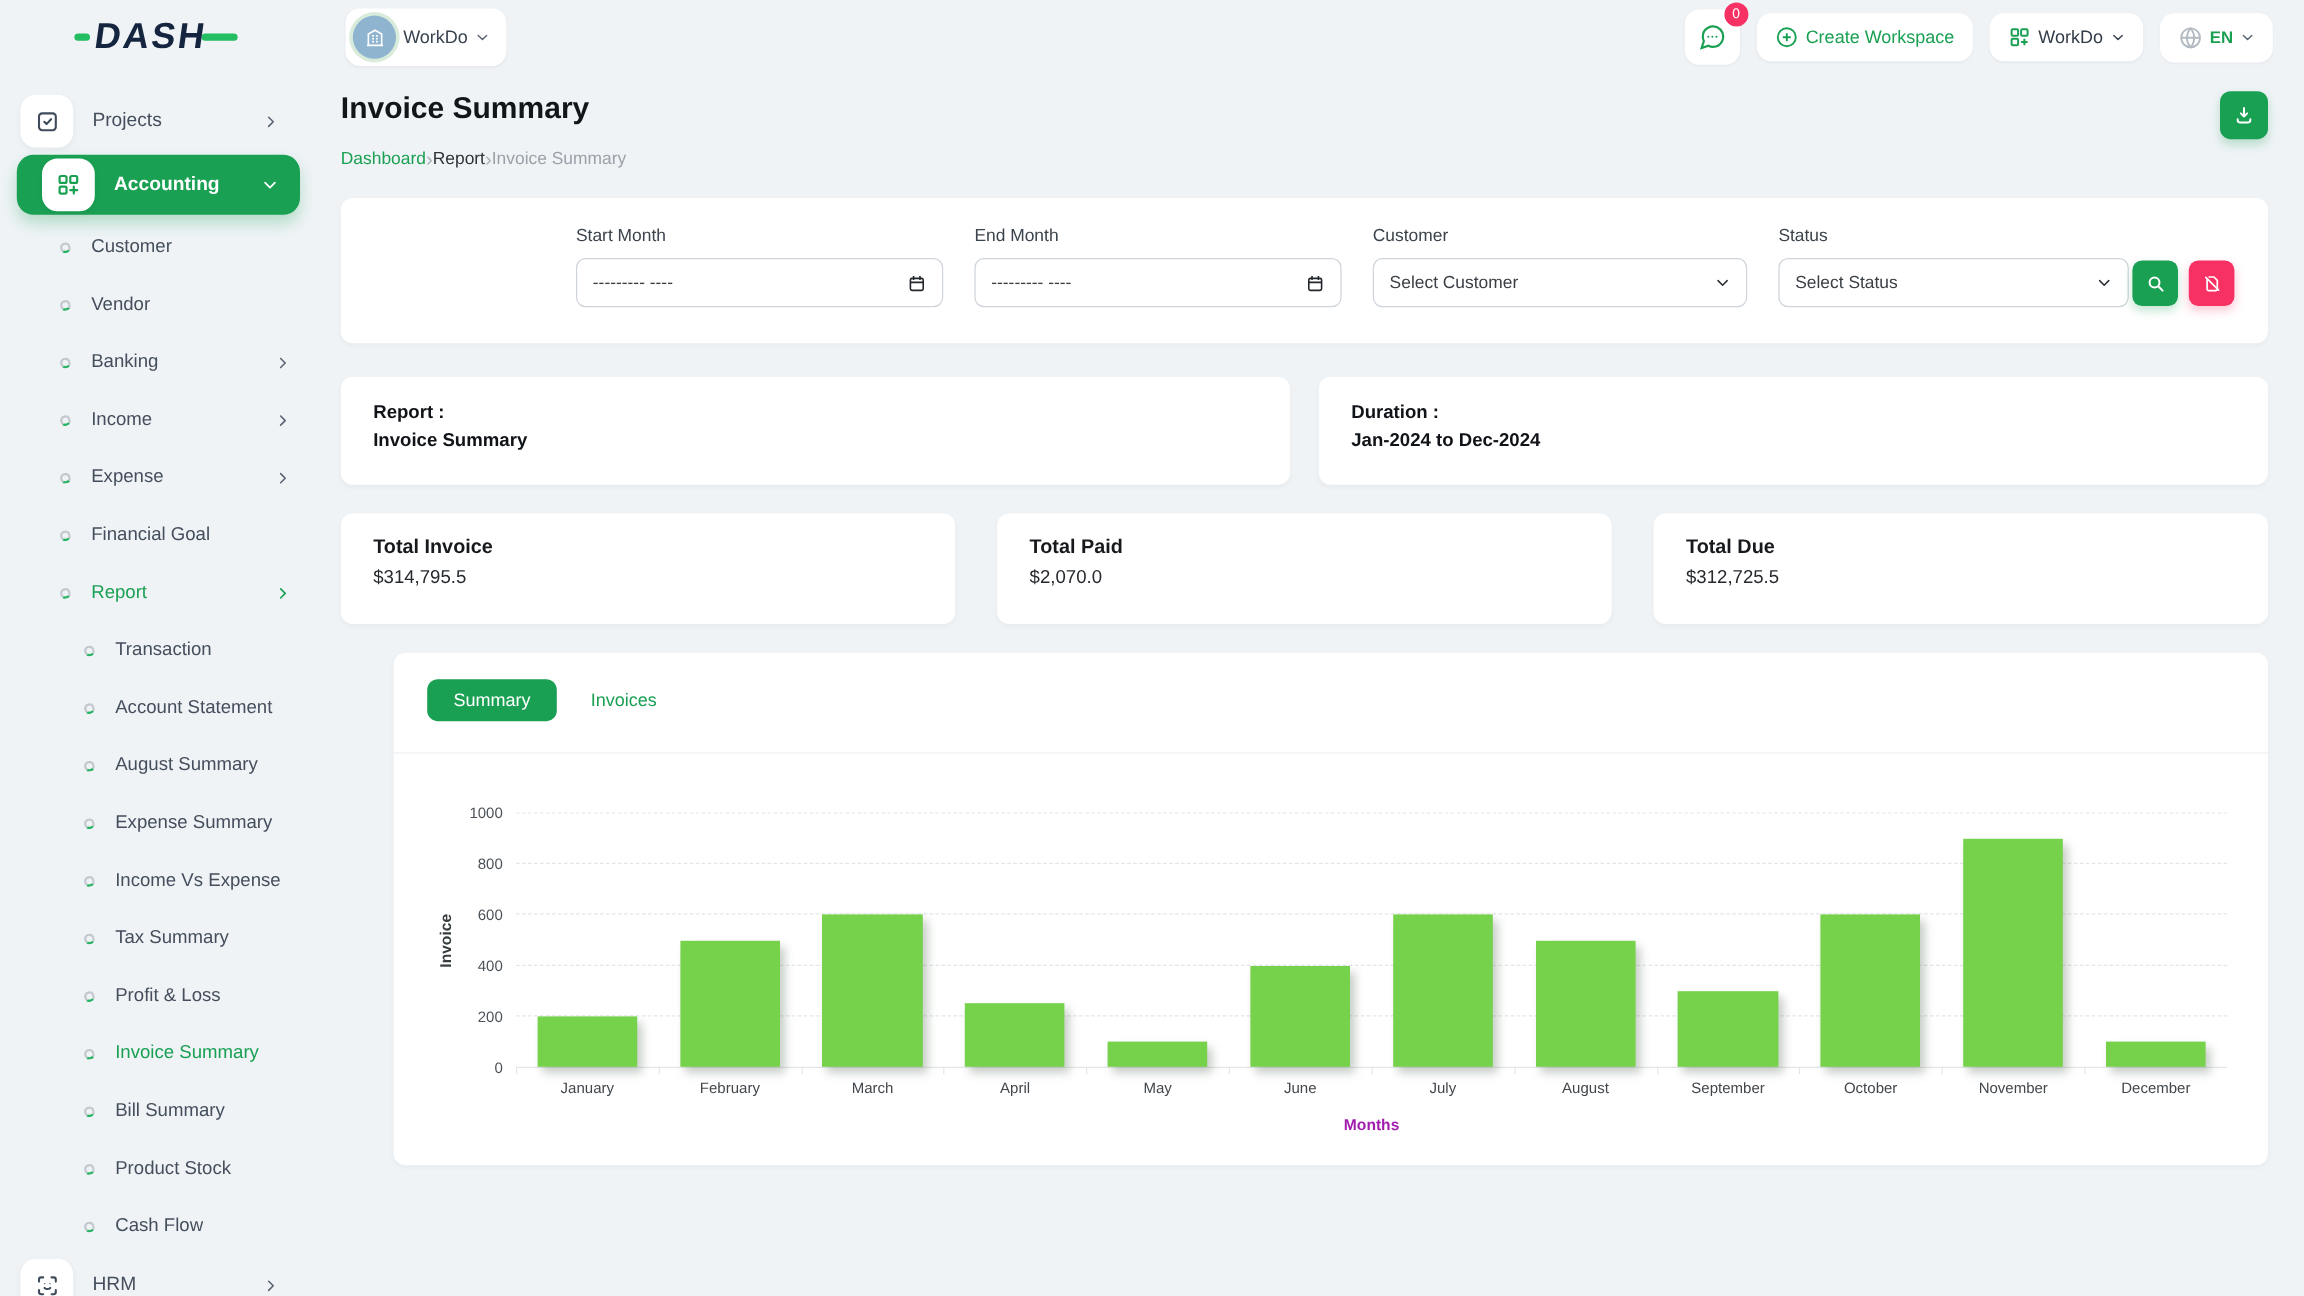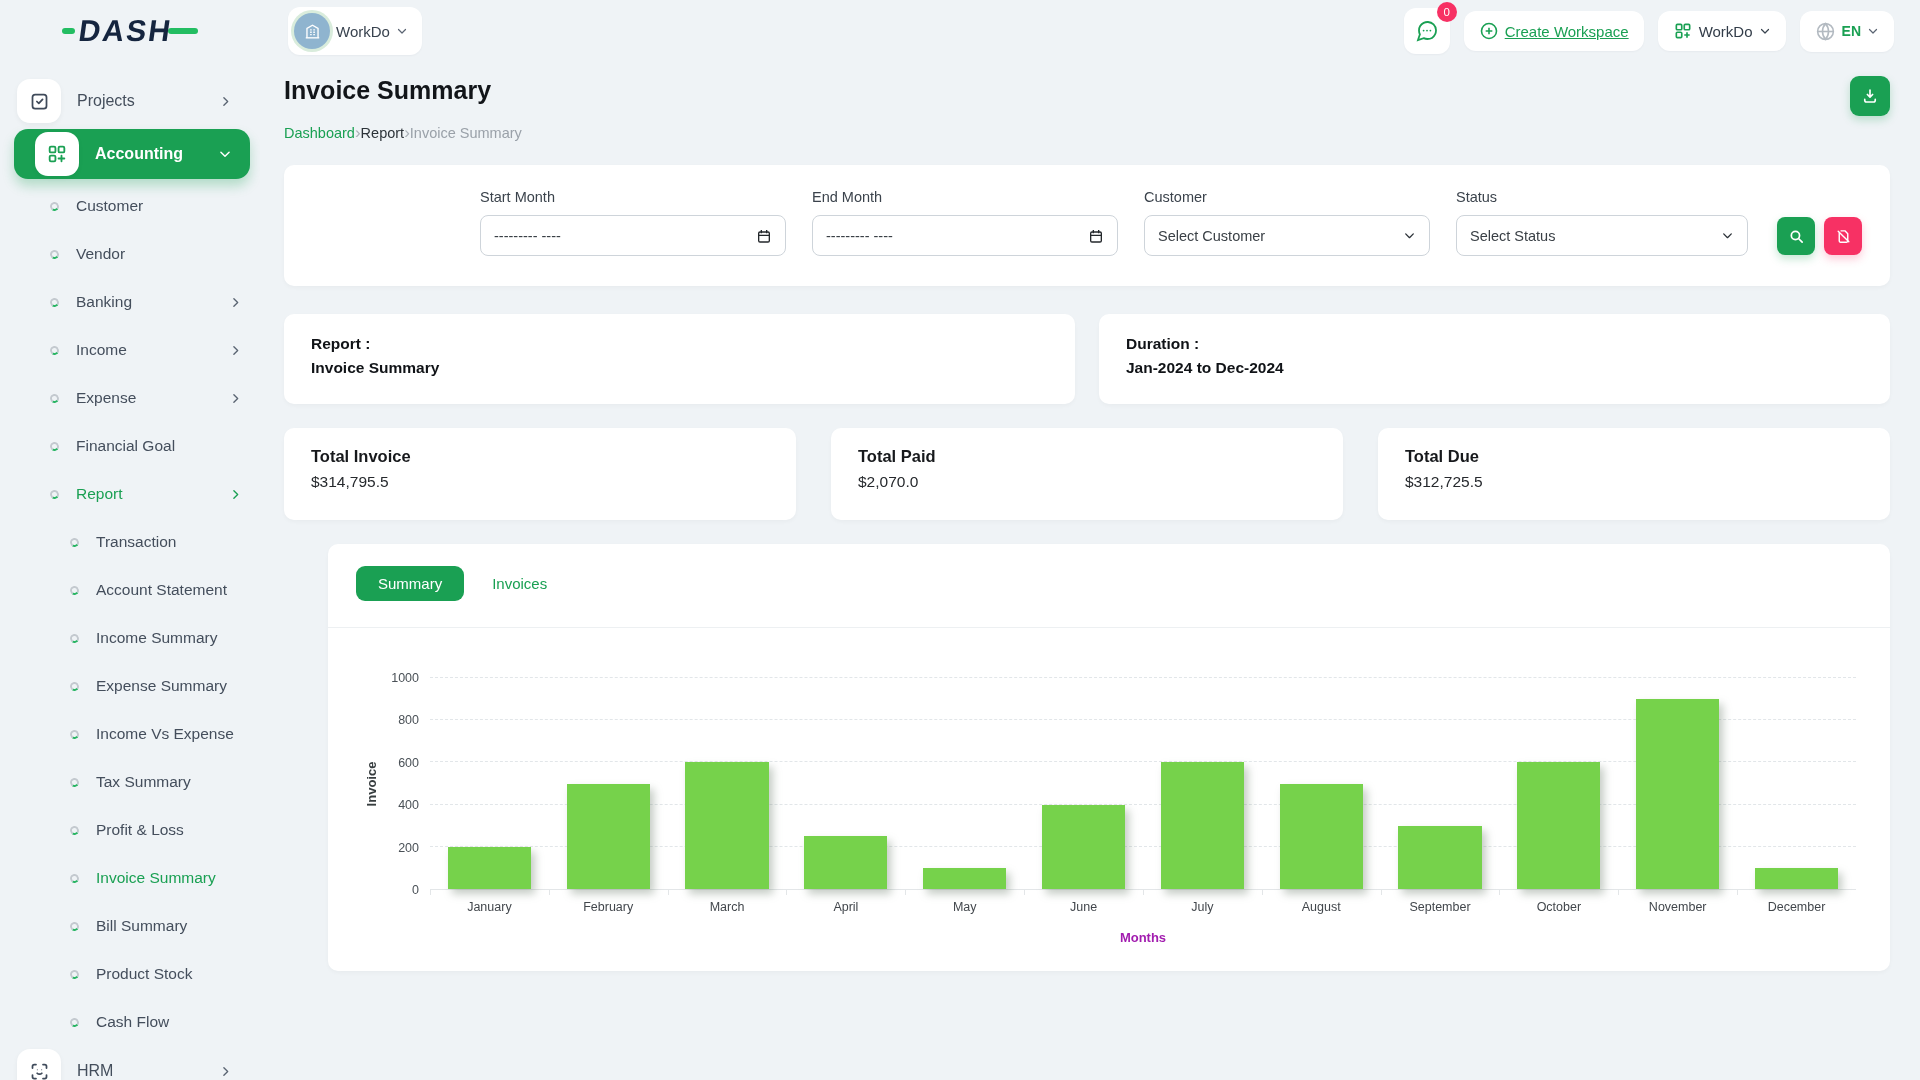--- a/index.html
+++ b/index.html
@@ -28,21 +28,21 @@
   .pill{background:#fff;border-radius:12px;display:flex;align-items:center;gap:6px;
         padding:10px 15px;box-shadow:0 1px 2px rgba(20,30,40,.04);cursor:pointer;}
   .workspace-pill{margin-left:28px;padding:6px 14px 6px 6px;}
   .ws-avatar{width:36px;height:36px;border-radius:50%;background:#8fb4cf;display:flex;align-items:center;justify-content:center;box-shadow:0 0 0 3px #d9ecdc;}
   .ws-name{font-size:15px;color:#39434f;font-weight:500;}
   .top-right{margin-left:auto;display:flex;align-items:center;gap:14px;padding-right:26px;}
   .chat-btn{position:relative;width:46px;height:46px;background:#fff;border-radius:12px;
             display:flex;align-items:center;justify-content:center;box-shadow:0 1px 2px rgba(20,30,40,.04);cursor:pointer;}
   .chat-badge{position:absolute;top:-6px;right:-7px;min-width:20px;height:20px;border-radius:50%;
               background:var(--danger);color:#fff;font-size:11.5px;display:flex;align-items:center;justify-content:center;}
-  .green-text{color:var(--primary);font-size:15px;font-weight:500;text-decoration:underline;}
+  .green-text{color:var(--primary);font-size:15px;font-weight:500;}
   .dark-text{color:#323c48;font-size:15px;font-weight:500;}
   .lang-en{color:var(--primary);font-size:14px;font-weight:600;}
   
   .sidebar{position:absolute;top:62px;left:0;width:260px;bottom:0;padding:14px 10px 0 14px;overflow:hidden;}
   .nav-item{display:flex;align-items:center;cursor:pointer;color:var(--text-side);}
   .nav-item.lvl-top{height:50px;padding:0 10px 0 3px;gap:16px;font-size:16px;margin-bottom:3px;justify-content:flex-end;}
   .icon-box{width:44px;height:44px;min-width:44px;background:#fff;border-radius:13px;display:flex;
             align-items:center;justify-content:center;box-shadow:0 2px 5px rgba(20,40,30,.05);}
   .nav-item.active-pill{background:var(--primary);border-radius:14px;color:#fff;
             box-shadow:0 7px 12px rgba(26,160,83,.28);padding-left:21px;}
@@ -69,21 +69,21 @@
   .crumb-sep{color:#aab1b8;font-size:17px;line-height:1;}
   
   .card{background:var(--card);border-radius:10px;box-shadow:0 2px 4px rgba(16,24,40,.03);}
   .filter-card{margin-top:24px;padding:24px 28px 30px;display:flex;align-items:flex-start;}
   .filter-spacer{width:168px;min-width:168px;}
   .fgroup{margin-right:26px;}
   .fgroup label{display:block;font-size:14.5px;color:#3b434c;margin-bottom:10px;}
   .finput{height:41px;border:1px solid #ced4da;border-radius:8px;background:#fff;display:flex;
           align-items:center;padding:0 13px;font-size:14.5px;color:#3a4046;cursor:pointer;}
   .finput .grow{flex:1;}
-  .w-start{width:306px;} .w-end{width:306px;} .w-cust{width:286px;} .w-status{width:292px;margin-right:0;}
+  .w-start{width:306px;} .w-end{width:306px;} .w-cust{width:312px;} .w-status{width:292px;margin-right:0;}
   .fbuttons{margin-left:auto;display:flex;gap:9px;margin-top:28px;}
   .sq-btn{width:38px;height:38px;border:none;border-radius:8px;display:flex;align-items:center;justify-content:center;cursor:pointer;}
   .sq-green{background:var(--primary);box-shadow:0 4px 8px rgba(26,160,83,.25);}
   .sq-pink{background:var(--danger);box-shadow:0 4px 8px rgba(247,49,100,.25);}
   
   .row2{display:flex;gap:24px;margin-top:28px;}
   .info-card{flex:1;padding:21px 27px 27px;}
   .info-title{font-size:15.5px;font-weight:700;color:#101317;}
   .info-value{font-size:15.5px;font-weight:700;color:#101317;margin-top:6px;}
   .row3{display:flex;gap:35px;margin-top:24px;}
@@ -266,21 +266,21 @@
       <div class="nav-item lvl-sub2">
         <span class="bullet"></span>
         <span class="nav-label">Transaction</span>
       </div>
       <div class="nav-item lvl-sub2">
         <span class="bullet"></span>
         <span class="nav-label">Account Statement</span>
       </div>
       <div class="nav-item lvl-sub2">
         <span class="bullet"></span>
-        <span class="nav-label">Income Summary</span>
+        <span class="nav-label">August Summary</span>
       </div>
       <div class="nav-item lvl-sub2">
         <span class="bullet"></span>
         <span class="nav-label">Expense Summary</span>
       </div>
       <div class="nav-item lvl-sub2">
         <span class="bullet"></span>
         <span class="nav-label">Income Vs Expense</span>
       </div>
       <div class="nav-item lvl-sub2">

